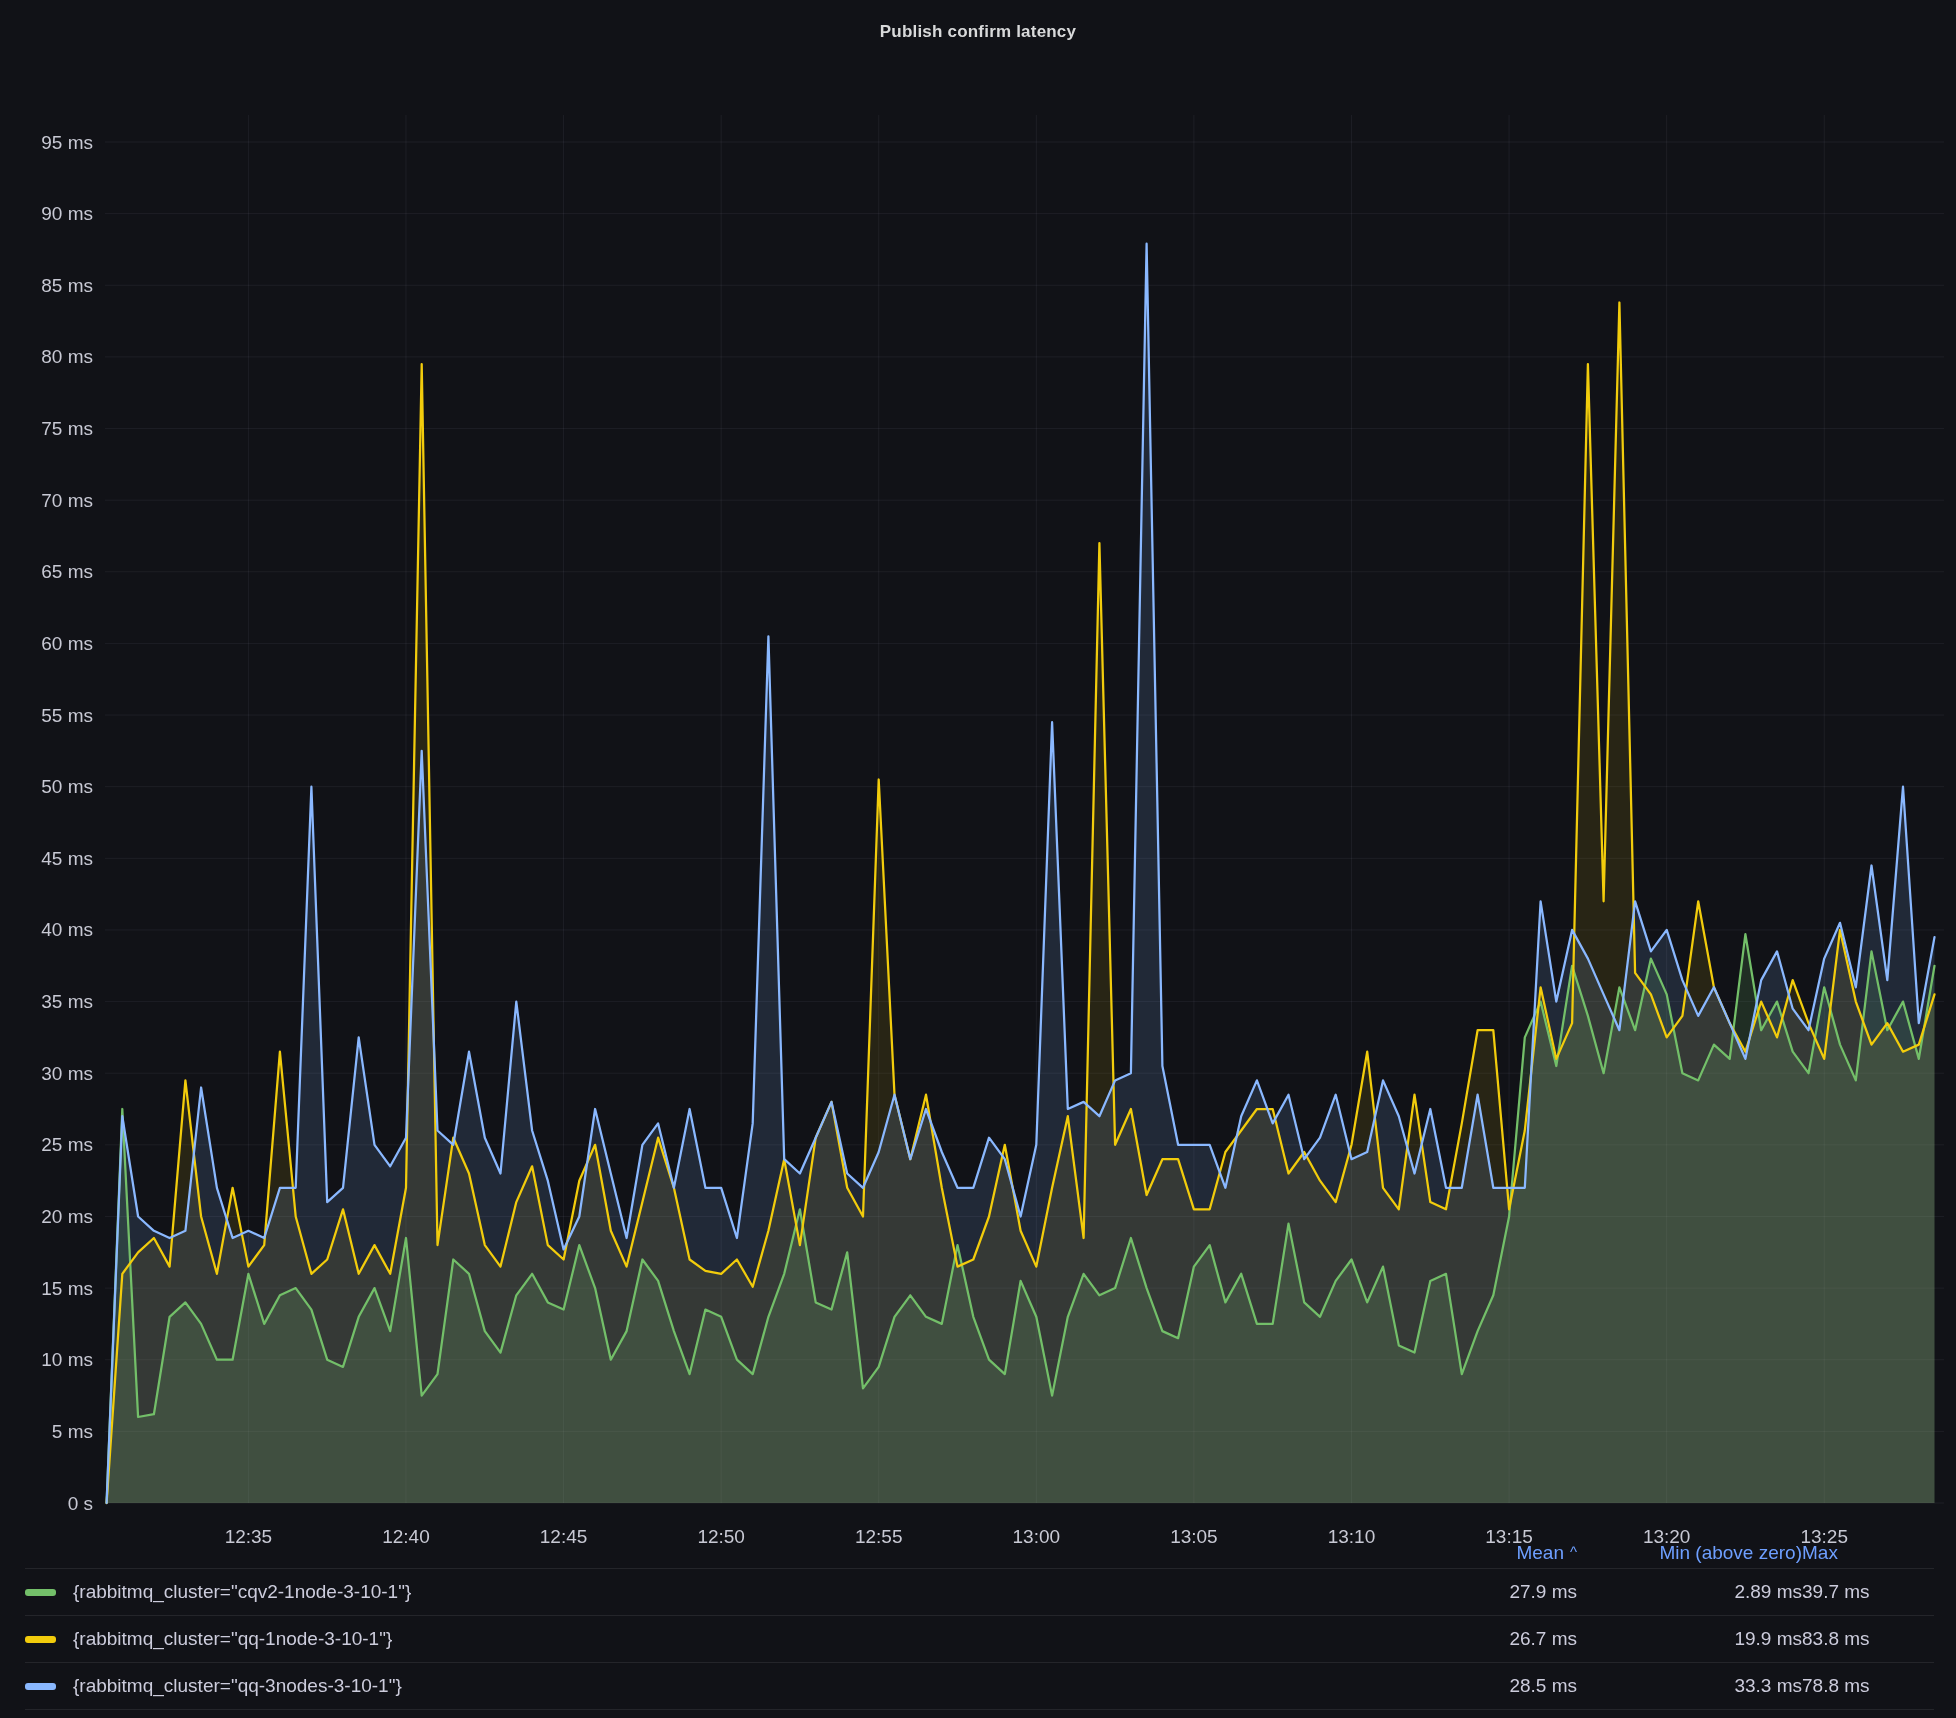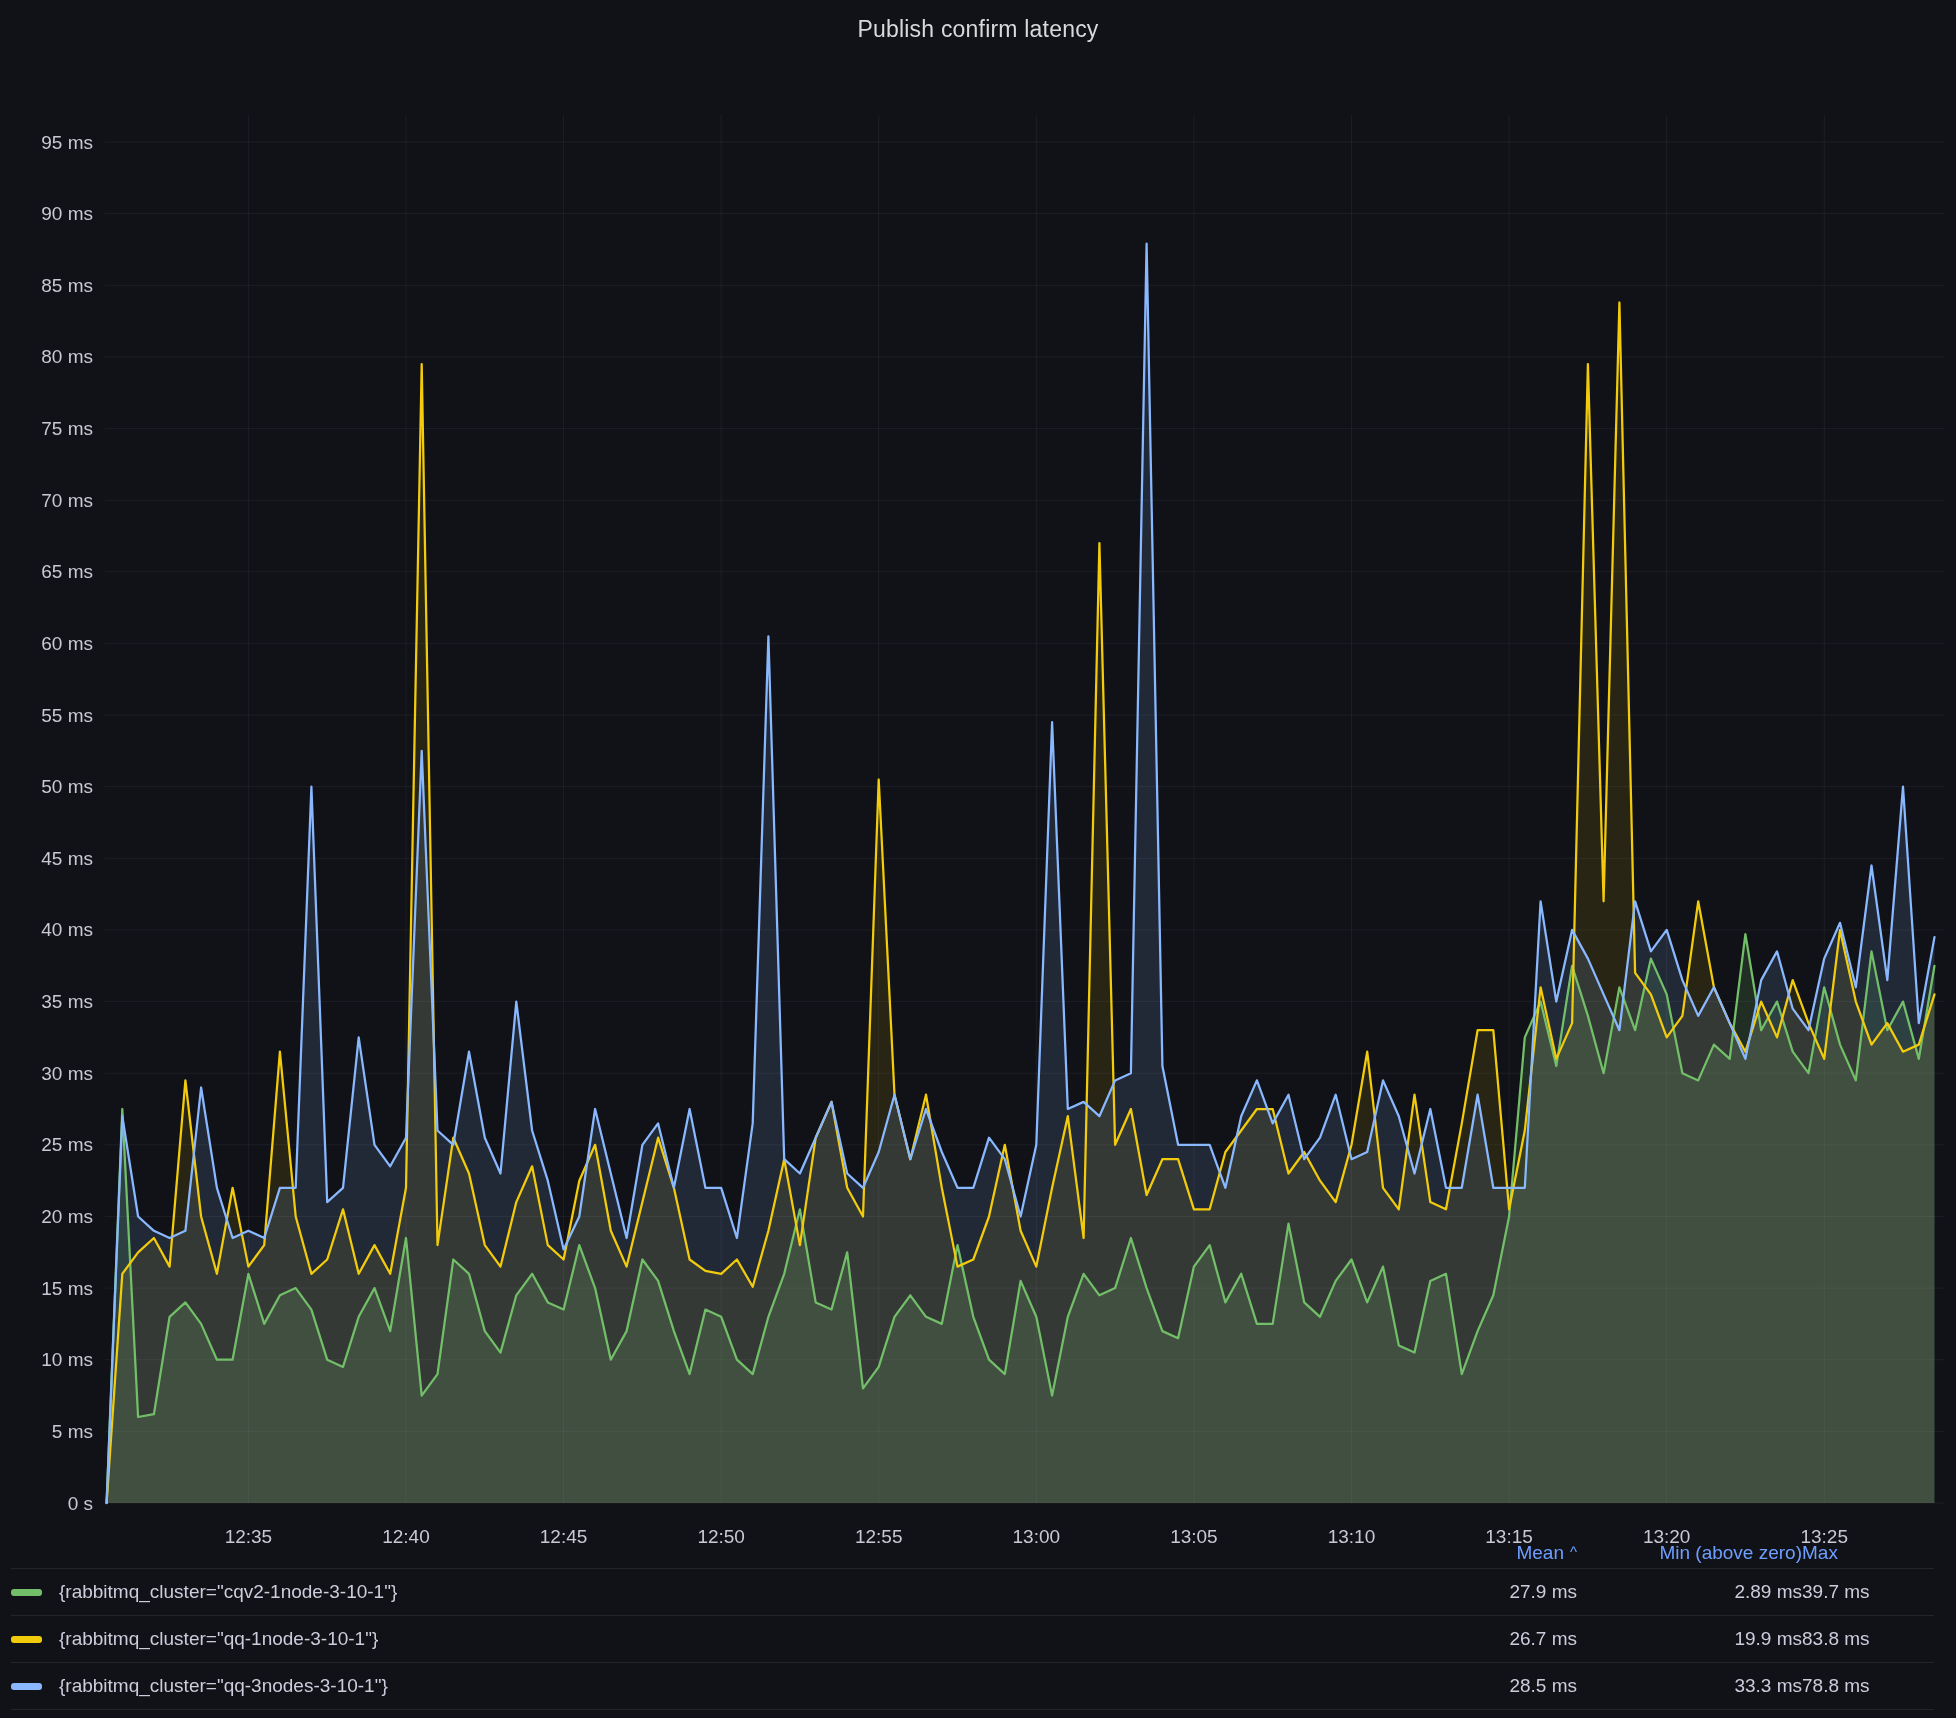--- a/index.html
+++ b/index.html
@@ -5,30 +5,30 @@
   html,body{margin:0;padding:0;background:#0b0c0e;}
   .panel{
     position:relative;
     width:1956px;height:1718px;
     background:#111217;
     font-family:"Liberation Sans","DejaVu Sans",sans-serif;
     color:#CCCCDC;
     overflow:hidden;
   }
   .panel-title{
-    position:absolute;top:16px;left:0;width:100%;
+    position:absolute;top:22px;left:0;width:100%;
     text-align:center;
-    font-size:23px;font-weight:normal;color:#D8D9DA;
+    font-size:17px;font-weight:bold;color:#D8D9DA;
     letter-spacing:.2px;
   }
   svg.chart{position:absolute;top:0;left:0;}
   .tick-label{fill:#C8C9D4;font-size:19px;font-family:"Liberation Sans","DejaVu Sans",sans-serif;}
   .legend{
     position:absolute;left:0;right:0;top:1538px;
-    padding:0 22px 0 11px;
+    padding:0 22px 0 25px;
     font-size:19px;
   }
   .legend-header{
     display:flex;align-items:center;height:30px;
     color:#6E9FFF;font-weight:500;
   }
   .legend-row{
     display:flex;align-items:center;height:46px;
     border-top:1px solid rgba(204,204,220,.10);
   }

